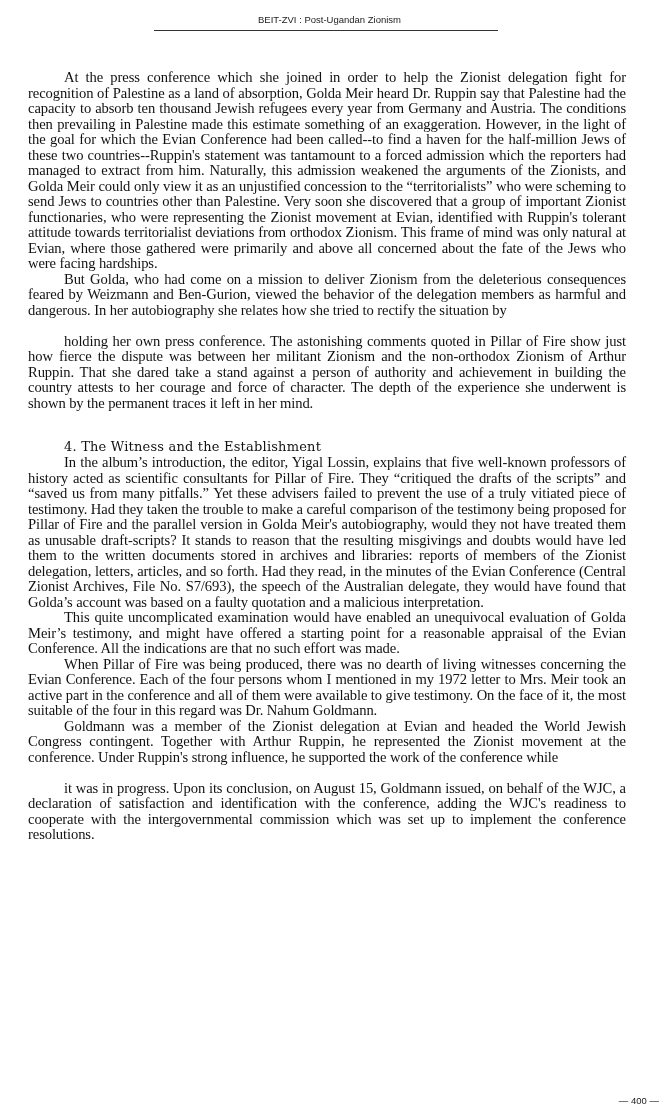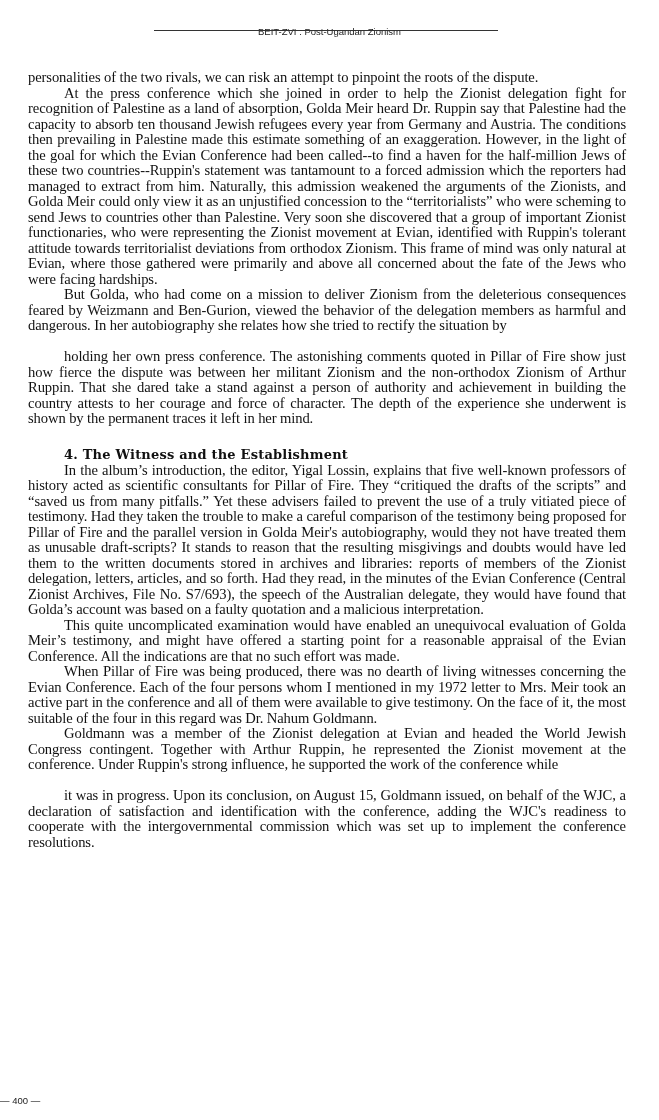--- a/index.html
+++ b/index.html
@@ -1,50 +1,49 @@
 <!DOCTYPE html>
 <html><head>
 <meta charset="utf-8">
 <style>
   html, body { margin: 0; padding: 0; background: #ffffff; }
   body { width: 659px; height: 1120px; position: relative; overflow: hidden; }
   .header {
-    position: absolute; top: 26px; left: 0; width: 659px; text-align: center;
+    position: absolute; top: 14px; left: 0; width: 659px; text-align: center;
     font-family: "Liberation Sans", sans-serif; font-size: 9.5px; color: #222;
   }
   .header-rule {
     position: absolute; top: 30px; left: 154px; width: 344px; height: 0;
     border-top: 1px solid #333;
   }
   .content {
     position: absolute; top: 70px; left: 28px; width: 598px;
     font-family: "Liberation Serif", serif; font-size: 14.6px; line-height: 15.5px;
     color: #111; text-align: justify; letter-spacing: -0.1px;
   }
   .content p { margin: 0; }
   .indent { text-indent: 36px; }
   .gap { height: 15.5px; }
   .heading {
-    font-family: "DejaVu Serif", serif; font-weight: bold; font-size: 13px;
-    padding-left: 36px; margin-top: 6px; line-height: 16px; letter-spacing: 0.2px;
+    font-family: "DejaVu Serif", serif; font-weight: normal; font-size: 13px;
+    padding-left: 36px; margin-top: 14px; line-height: 16px; letter-spacing: 0.2px;
   }
   .u { }
   .footer {
-    position: absolute; top: 1095px; left: 0; width: 659px; text-align: left;
+    position: absolute; top: 1095px; left: 0; width: 659px; text-align: right;
     font-family: "Liberation Sans", sans-serif; font-size: 9.5px; color: #222;
   }
 </style>
 </head>
 <body>
 
 <div class="header">BEIT-ZVI : Post-Ugandan Zionism</div>
 <div class="header-rule"></div>
 
 <div class="content">
-  <p>personalities of the two rivals, we can risk an attempt to pinpoint the roots of the dispute.</p>
   <p class="indent">At the press conference which she joined in order to help the Zionist delegation fight for recognition of Palestine as a land of absorption, Golda Meir heard Dr. Ruppin say that Palestine had the capacity to absorb ten thousand Jewish refugees every year from Germany and Austria. The conditions then prevailing in Palestine made this estimate something of an exaggeration. However, in the light of the goal for which the Evian Conference had been called--to find a haven for the half-million Jews of these two countries--Ruppin's statement was tantamount to a forced admission which the reporters had managed to extract from him. Naturally, this admission weakened the arguments of the Zionists, and Golda Meir could only view it as an unjustified concession to the “territorialists” who were scheming to send Jews to countries other than Palestine. Very soon she discovered that a group of important Zionist functionaries, who were representing the Zionist movement at Evian, identified with Ruppin's tolerant attitude towards territorialist deviations from orthodox Zionism. This frame of mind was only natural at Evian, where those gathered were primarily and above all concerned about the fate of the Jews who were facing hardships.</p>
   <p class="indent">But Golda, who had come on a mission to deliver Zionism from the deleterious consequences feared by Weizmann and Ben-Gurion, viewed the behavior of the delegation members as harmful and dangerous. In her autobiography she relates how she tried to rectify the situation by</p>
   <div class="gap"></div>
   <p class="indent"><span>holding her own press conference. The astonishing comments quoted in </span><span class="u">Pillar of Fire</span><span> show just how fierce the dispute was between her militant Zionism and the non-orthodox Zionism of Arthur Ruppin. That she dared take a stand against a person of authority and achievement in building the country attests to her courage and force of character. The depth of the experience she underwent is shown by the permanent traces it left in her mind.</span></p>
   <div style="height:14px"></div>
   <div class="heading">4. The Witness and the Establishment</div>
   <p class="indent"><span>In the album’s introduction, the editor, Yigal Lossin, explains that five well-known professors of history acted as scientific consultants for </span><span class="u">Pillar of Fire</span><span>. They “critiqued the drafts of the scripts” and “saved us from many pitfalls.” Yet these advisers failed to prevent the use of a truly vitiated piece of testimony. Had they taken the trouble to make a careful comparison of the testimony being proposed for </span><span class="u">Pillar of Fire</span><span> and the parallel version in Golda Meir's autobiography, would they not have treated them as unusable draft-scripts? It stands to reason that the resulting misgivings and doubts would have led them to the written documents stored in archives and libraries: reports of members of the Zionist delegation, letters, articles, and so forth. Had they read, in the minutes of the Evian Conference (Central Zionist Archives, File No. S7/693), the speech of the Australian delegate, they would have found that Golda’s account was based on a faulty quotation and a malicious interpretation.</span></p>
   <p class="indent">This quite uncomplicated examination would have enabled an unequivocal evaluation of Golda Meir’s testimony, and might have offered a starting point for a reasonable appraisal of the Evian Conference. All the indications are that no such effort was made.</p>
   <p class="indent"><span>When </span><span class="u">Pillar of Fire</span><span> was being produced, there was no dearth of living witnesses concerning the Evian Conference. Each of the four persons whom I mentioned in my 1972 letter to Mrs. Meir took an active part in the conference and all of them were available to give testimony. On the face of it, the most suitable of the four in this regard was Dr. Nahum Goldmann.</span></p>
   <p class="indent">Goldmann was a member of the Zionist delegation at Evian and headed the World Jewish Congress contingent. Together with Arthur Ruppin, he represented the Zionist movement at the conference. Under Ruppin's strong influence, he supported the work of the conference while</p>

